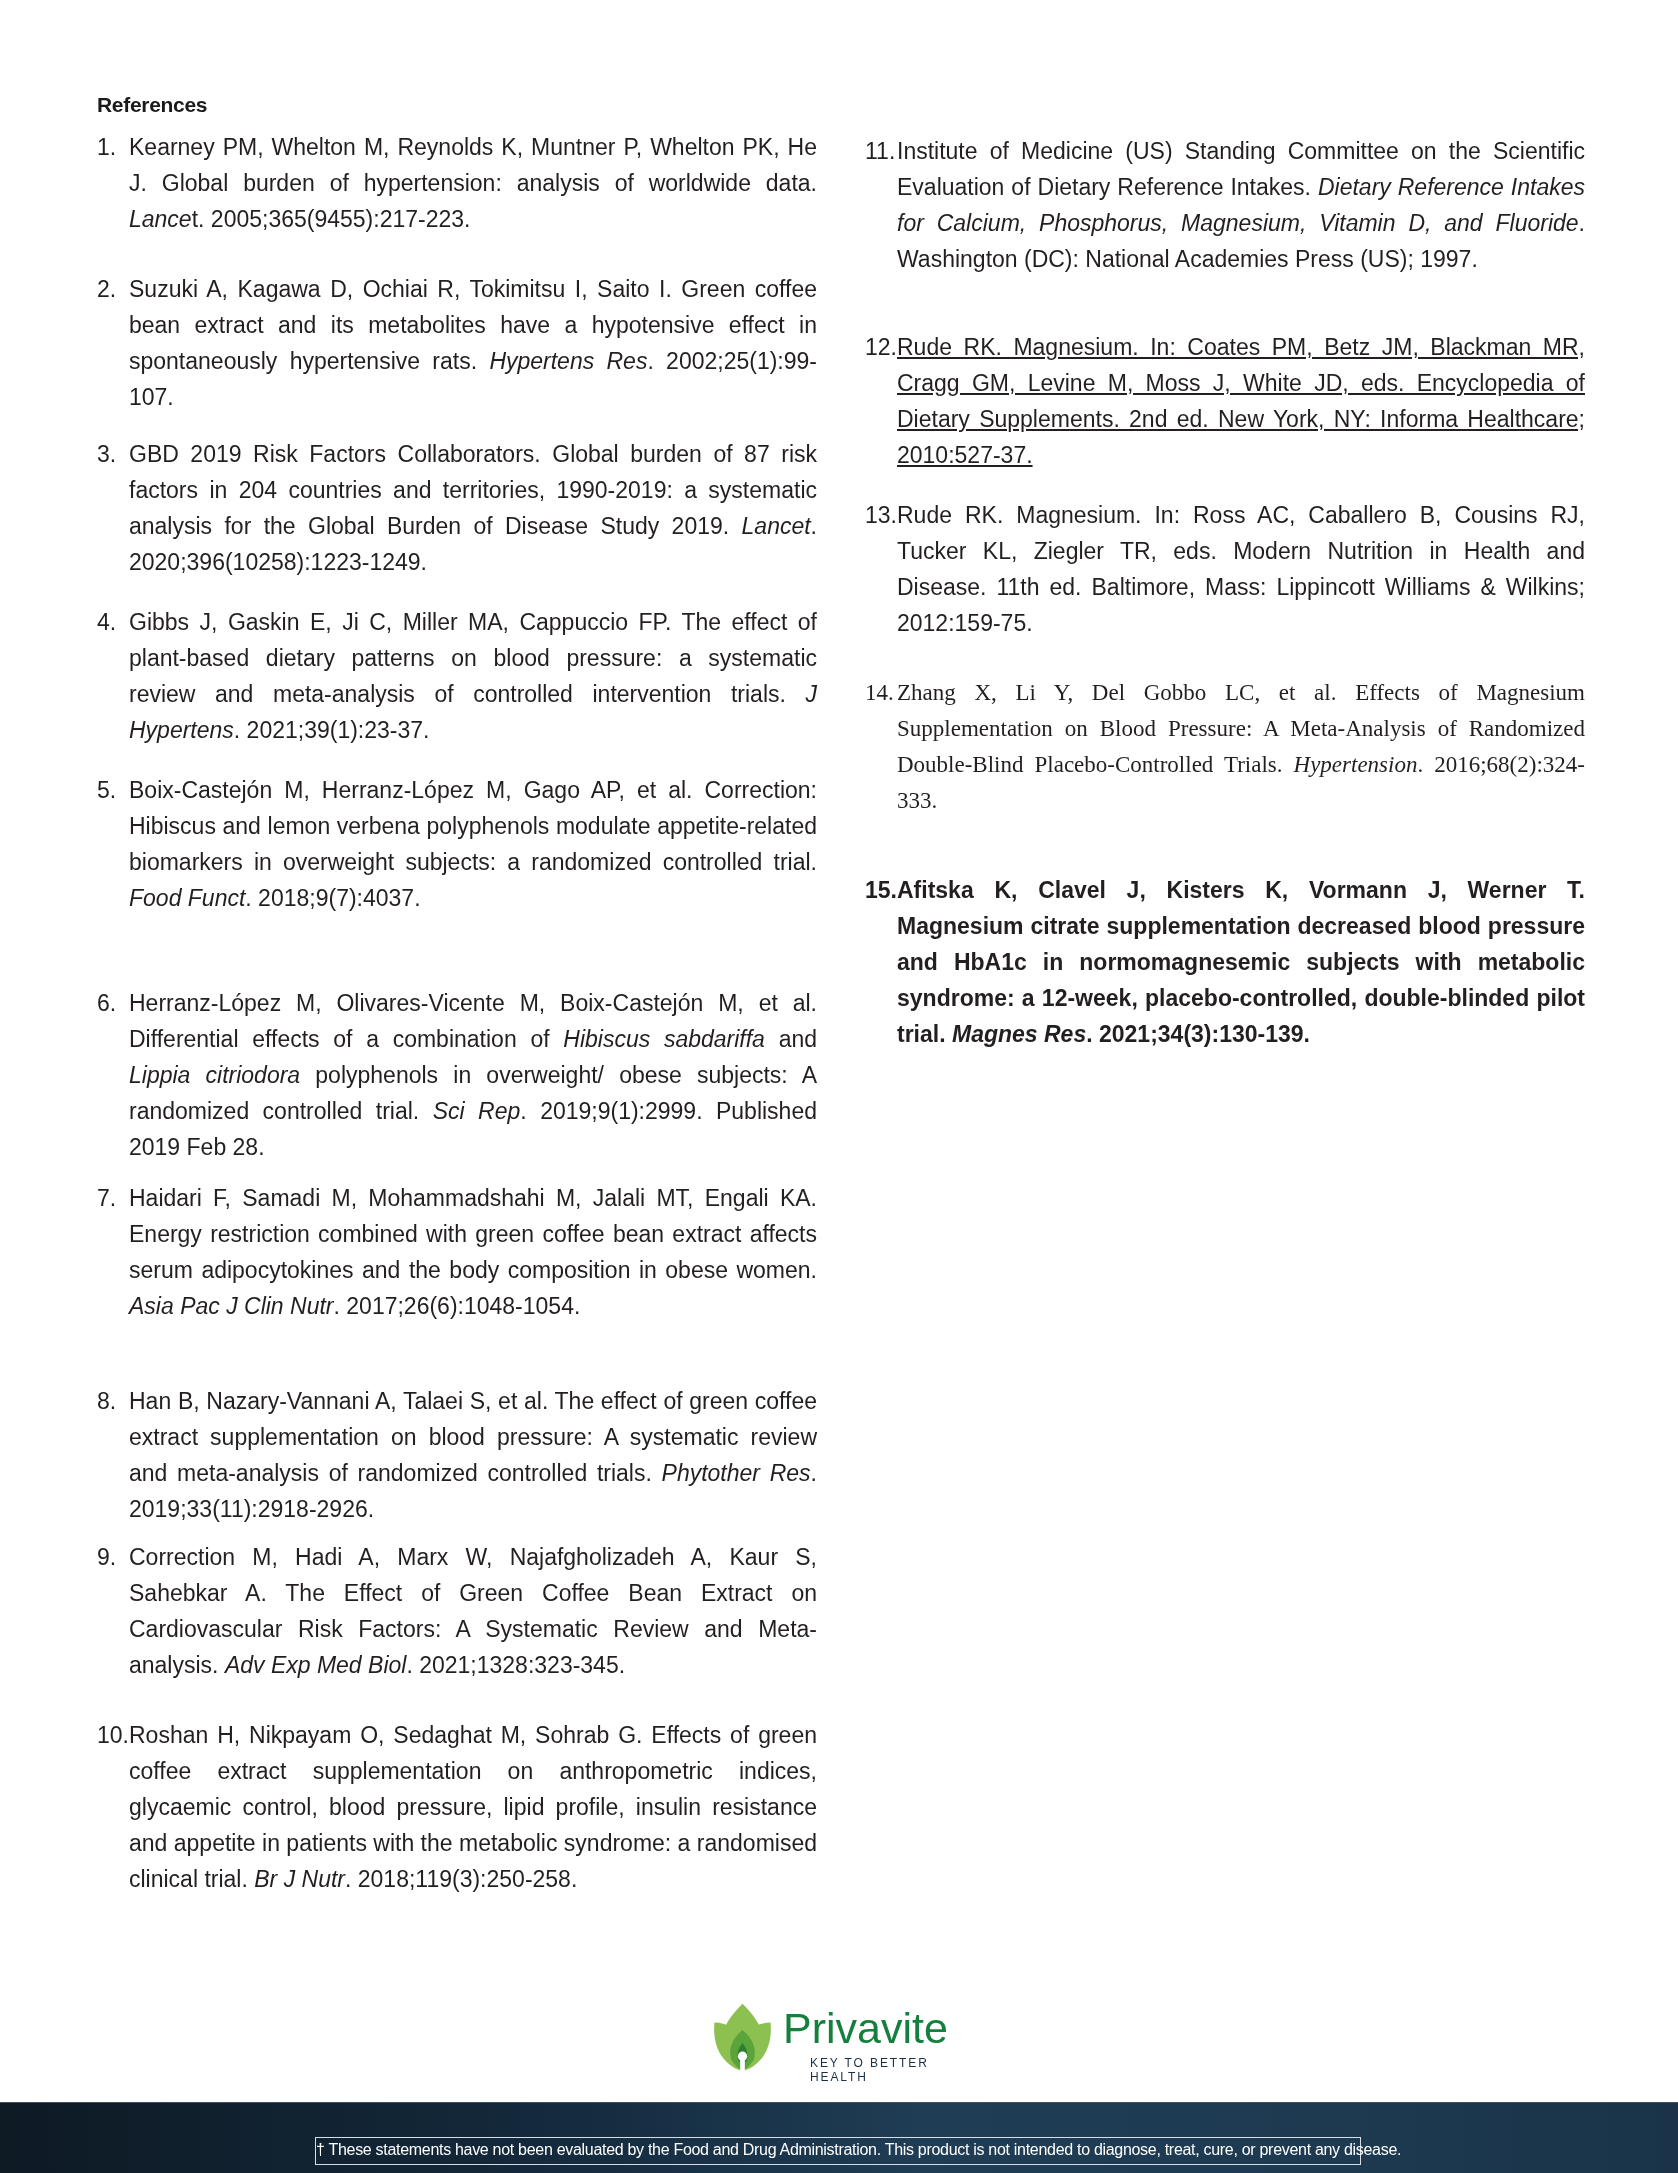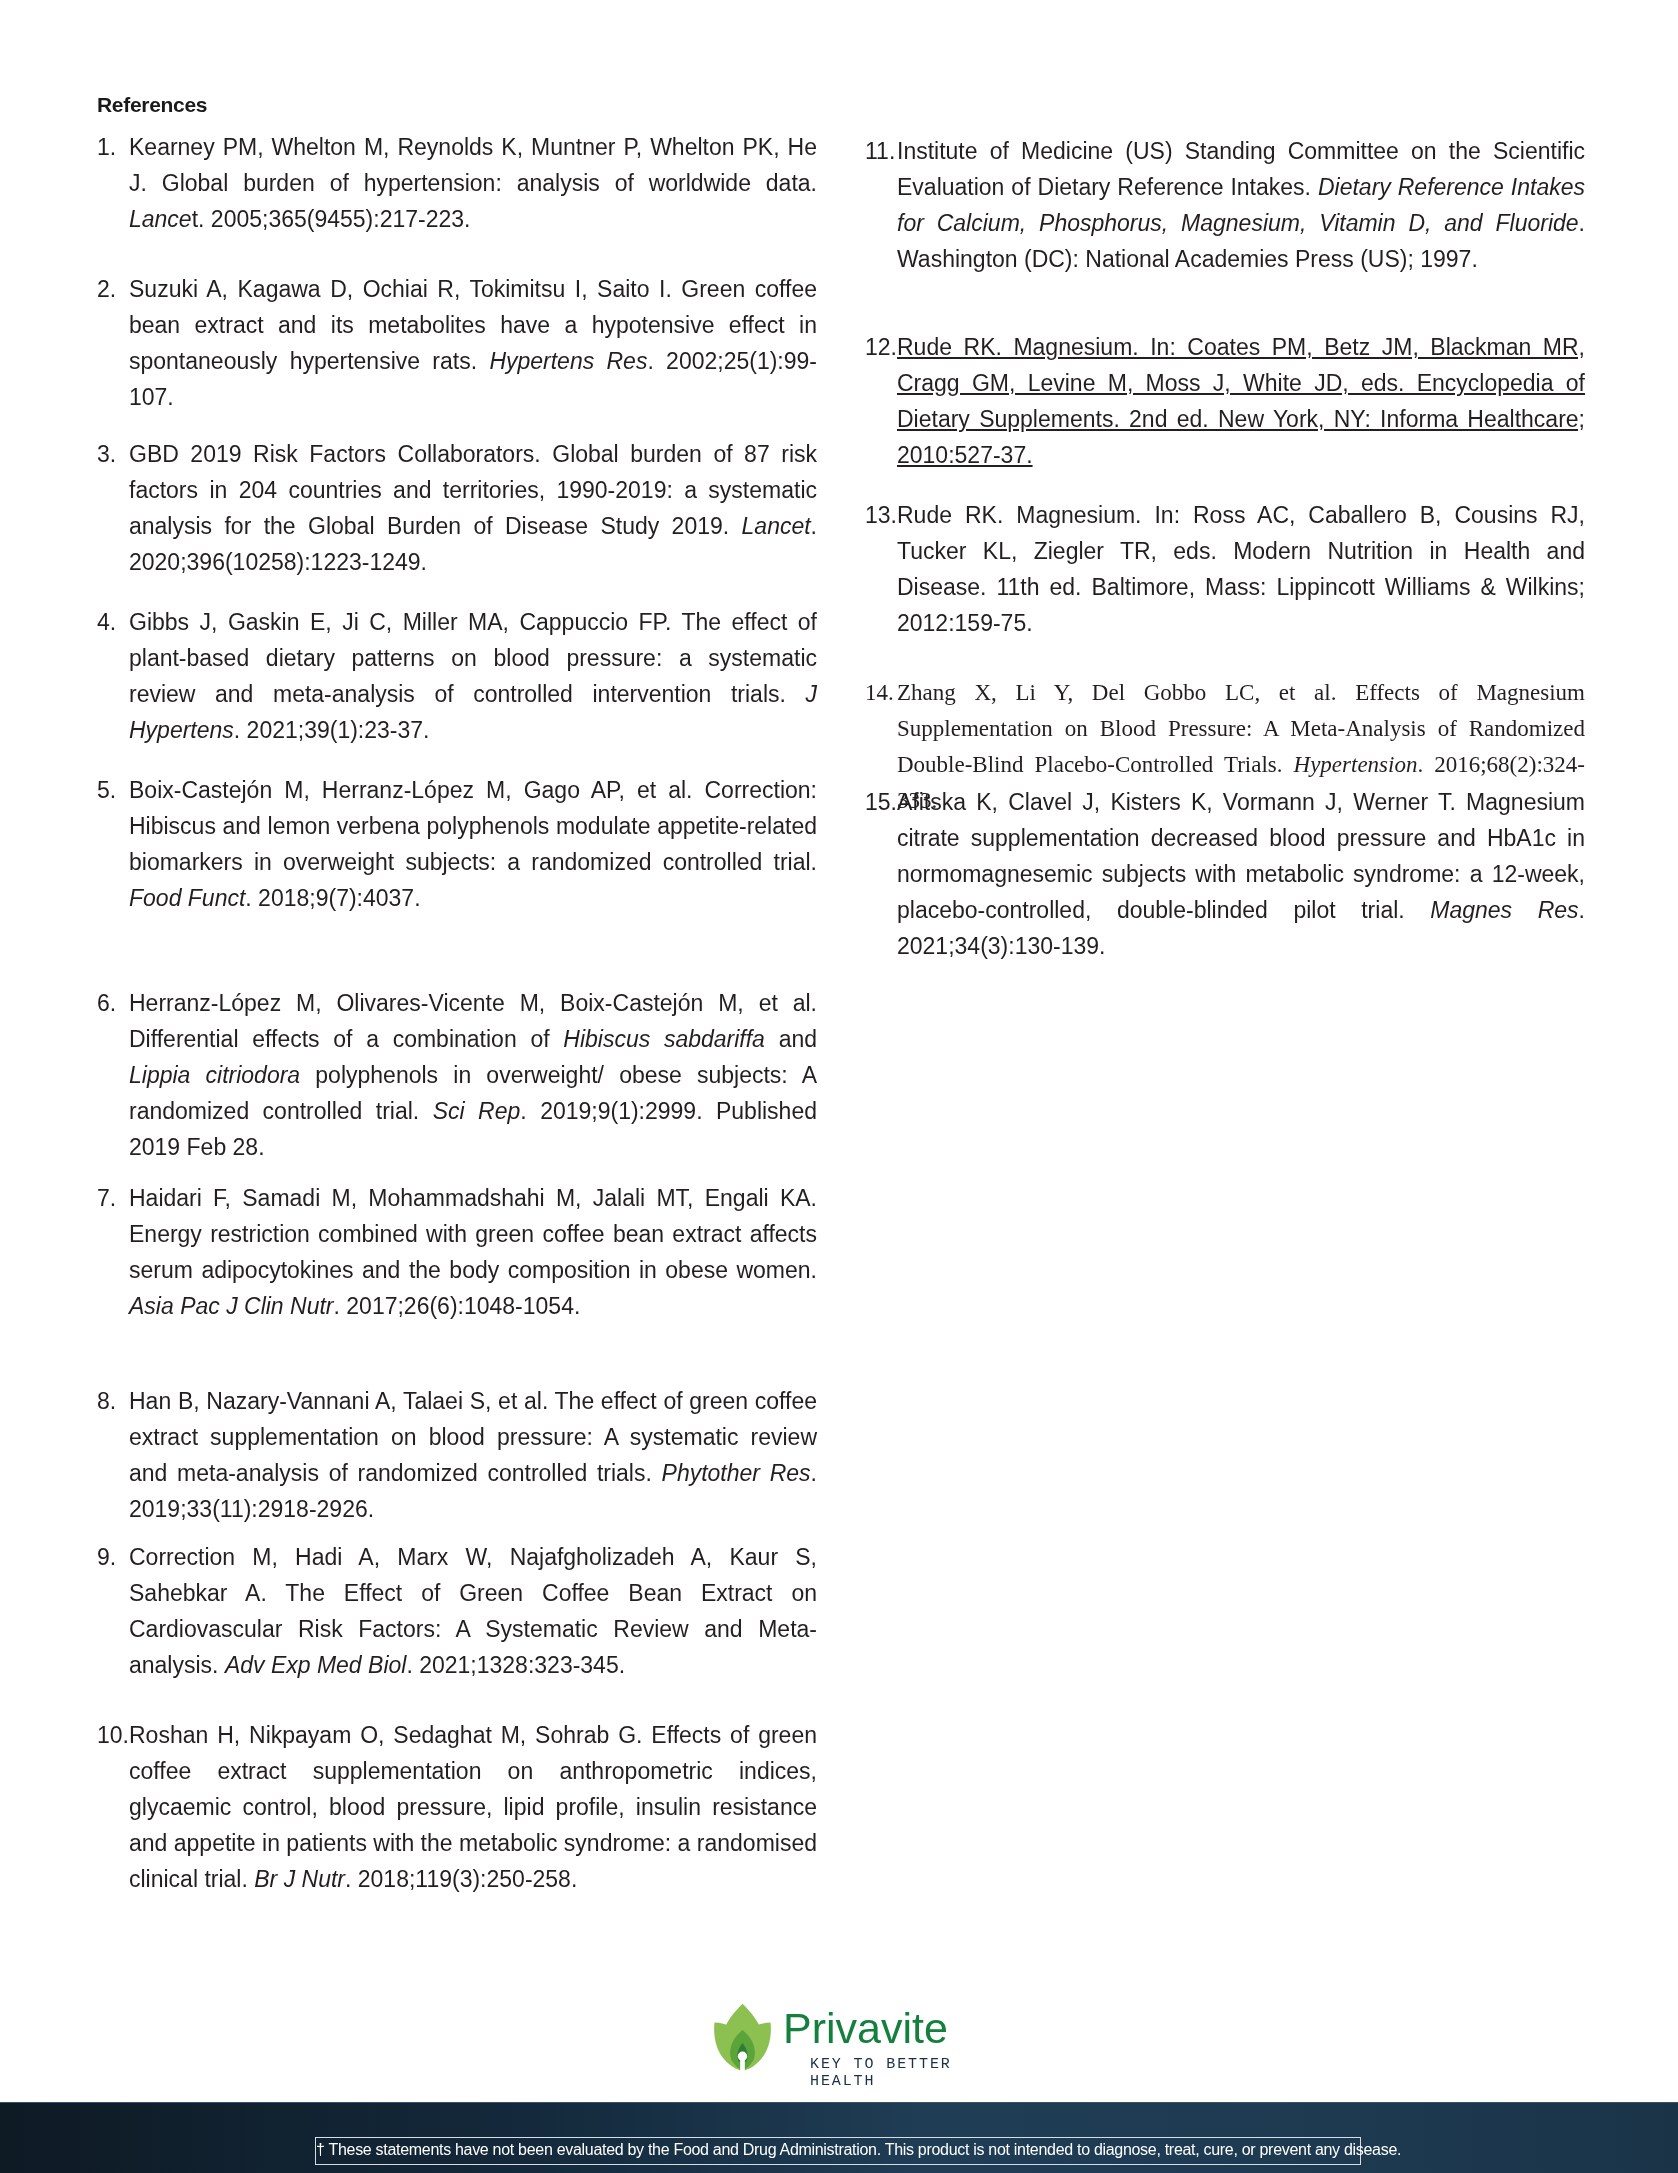--- a/index.html
+++ b/index.html
@@ -26,23 +26,22 @@
 
   .logo {
     position: absolute; left: 707px; top: 2002px; width: 270px; height: 71px;
   }
   .logo svg { position: absolute; left: 0; top: 0; }
   .logo .brand {
     position: absolute; left: 76px; top: 1.9px; font-size: 43px; font-weight: normal;
     color: #15803d; letter-spacing: 0px;
   }
   .logo .tagline {
-    position: absolute; left: 103px; top: 54px; font-size: 15px; letter-spacing: 1.9px;
+    position: absolute; left: 103px; top: 54px; font-size: 12px; letter-spacing: 1.9px;
     color: #1b3044;
-    font-family: Liberation Mono, monospace;
   }
   .footer {
     position: absolute; left: 0; top: 2102px; width: 1678px; height: 72px;
     background: linear-gradient(90deg, #0e1a24 0%, #13283a 30%, #1f3d55 55%, #1d3a51 80%, #1a3347 100%);
     border-top: 0.9px solid #3a5166;
   }
   .disclaimer {
     position: absolute; left: 315px; top: 34px; width: 1046px; height: 28px;
     border: 1.9px solid #d6dde4; box-sizing: border-box; color: #ffffff;
     font-size: 16px; line-height: 24px; text-align: center; white-space: nowrap;
@@ -107,21 +106,21 @@
       <span class="txt"><span>Rude RK. Magnesium. In: Coates PM, Betz JM, Blackman MR, Cragg GM, Levine M, Moss J, White JD, eds. Encyclopedia of Dietary Supplements. 2nd ed. New York, NY: Informa Healthcare; 2010:527-37.</span></span>
     </div>
   <div class="ref" style="top: 497px;">
       <span class="num">13.</span>
       <span class="txt"><span>Rude RK. Magnesium. In: Ross AC, Caballero B, Cousins RJ, Tucker KL, Ziegler TR, eds. Modern Nutrition in Health and Disease. 11th ed. Baltimore, Mass: Lippincott Williams &amp; Wilkins; 2012:159-75.</span></span>
     </div>
   <div class="ref" style="top: 675px; font-family: Liberation Serif, serif;">
       <span class="num">14.</span>
       <span class="txt"><span>Zhang X, Li Y, Del Gobbo LC, et al. Effects of Magnesium Supplementation on Blood Pressure: A Meta-Analysis of Randomized Double-Blind Placebo-Controlled Trials. </span><i>Hypertension</i><span>. 2016;68(2):324-333.</span></span>
     </div>
-  <div class="ref" style="top: 784px;">
+  <div class="ref" style="top: 872px; font-weight: bold;">
       <span class="num">15.</span>
       <span class="txt"><span>Afitska K, Clavel J, Kisters K, Vormann J, Werner T. Magnesium citrate supplementation decreased blood pressure and HbA1c in normomagnesemic subjects with metabolic syndrome: a 12-week, placebo-controlled, double-blinded pilot trial. </span><i>Magnes Res</i><span>. 2021;34(3):130-139.</span></span>
     </div>
 </div>
 
 <div class="logo">
   <svg width="71" height="71" viewBox="0 0 76 76">
     <path d="M38 2 C24 16 14 30 16 48 C18 62 28 72 38 74 C48 72 58 62 60 48 C62 30 52 16 38 2 Z" fill="#8cc152"></path>
     <path d="M8 22 C6 42 12 62 32 72 C24 58 22 40 30 28 C22 24 14 22 8 22 Z" fill="#8cc152"></path>
     <path d="M68 22 C70 42 64 62 44 72 C52 58 54 40 46 28 C54 24 62 22 68 22 Z" fill="#8cc152"></path>

